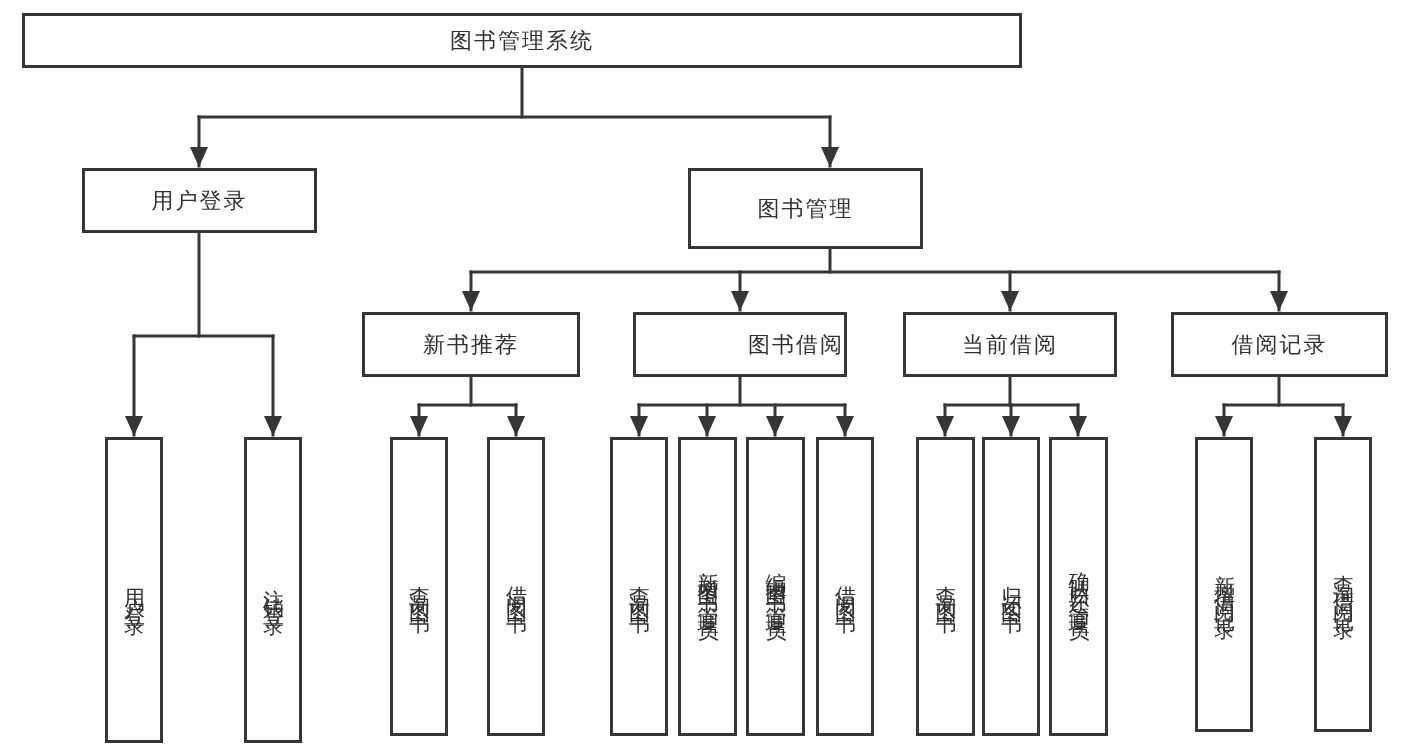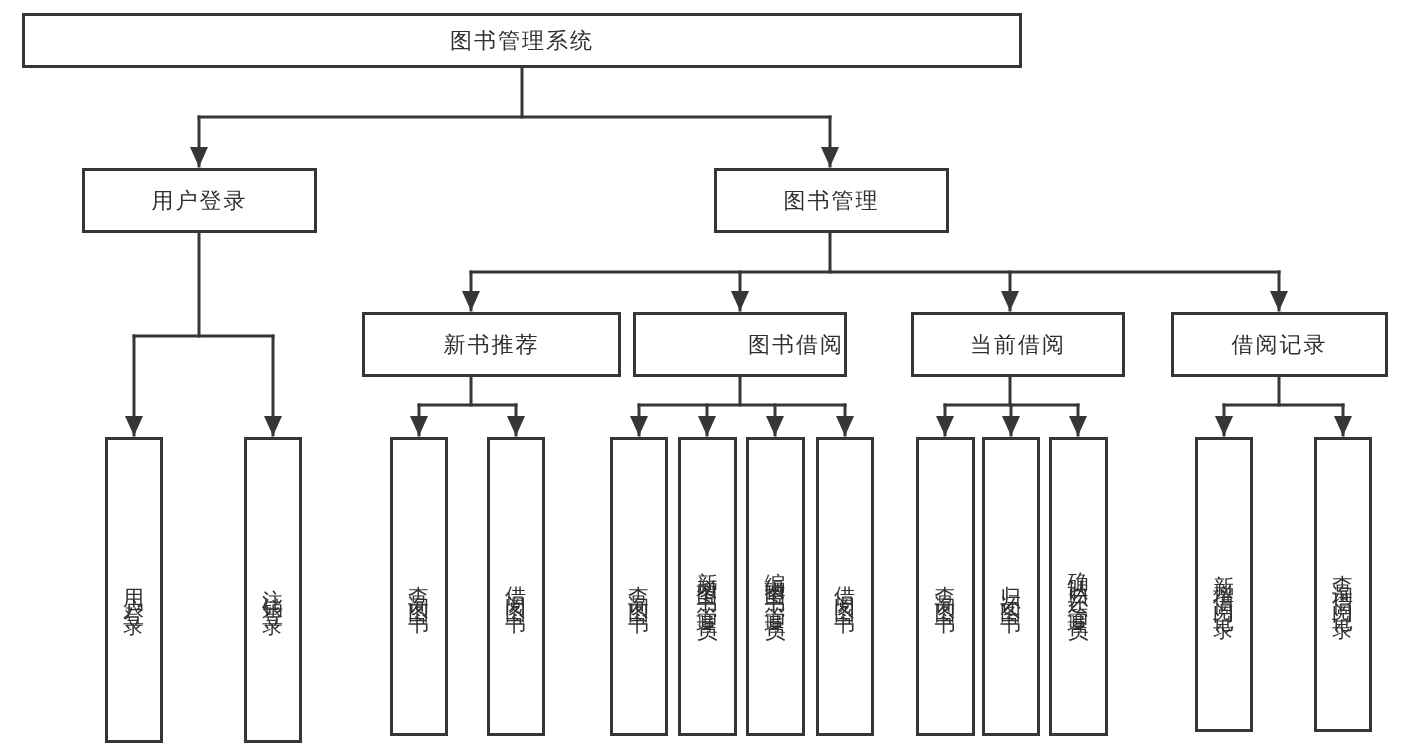--- a/index.html
+++ b/index.html
@@ -29,34 +29,35 @@
   }
   .node {
     position: absolute;
     box-sizing: border-box;
     border: 3px solid #363636;
     background: #ffffff;
     display: flex;
     align-items: center;
     justify-content: center;
     color: #303030;
+    font-family: Liberation Serif, serif;
   }
   .h-label {
     font-size: 22px;
     letter-spacing: 2px;
     white-space: nowrap;
   }
   
   .root  { left: 22px;   top: 13px;  width: 1000px; height: 55px; }
   .lvl1a { left: 82px;   top: 168px; width: 235px;  height: 65px; }
-  .lvl1b { left: 714px;  top: 168px; width: 235px;  height: 65px; }
+  .lvl1b { left: 688px;  top: 168px; width: 235px;  height: 81px; }
   .lvl2  { top: 312px; height: 65px; }
-  .l2a { left: 362px;  width: 259px; }
+  .l2a { left: 362px;  width: 218px; }
   .l2b { left: 633px;  width: 214px; justify-content: flex-end; }
-  .l2c { left: 903px;  width: 214px; margin-left: 8px; }
+  .l2c { left: 903px;  width: 214px; }
   .l2d { left: 1171px; width: 217px; }
   
   .leaf { top: 437px; width: 58px; height: 299px; }
   .v-label {
     writing-mode: vertical-rl;
     text-orientation: mixed;
     font-size: 21px;
     letter-spacing: 9px;
     line-height: 1;
     white-space: nowrap;

